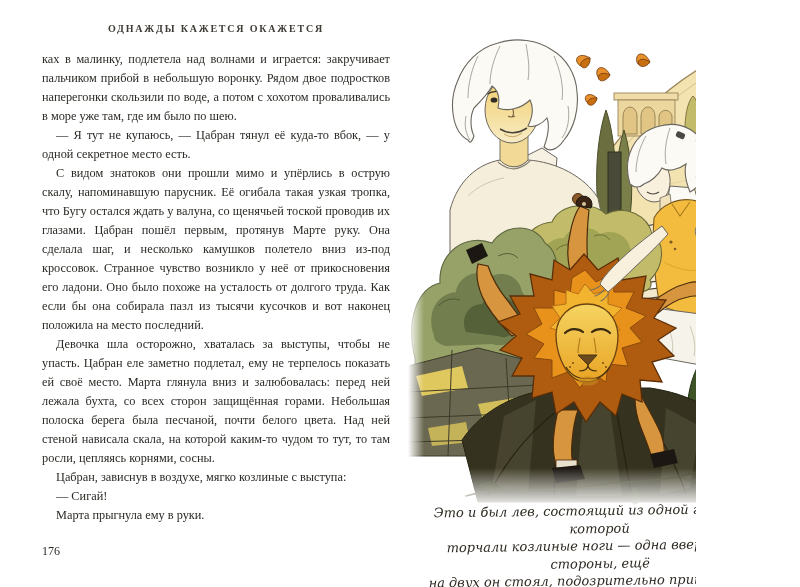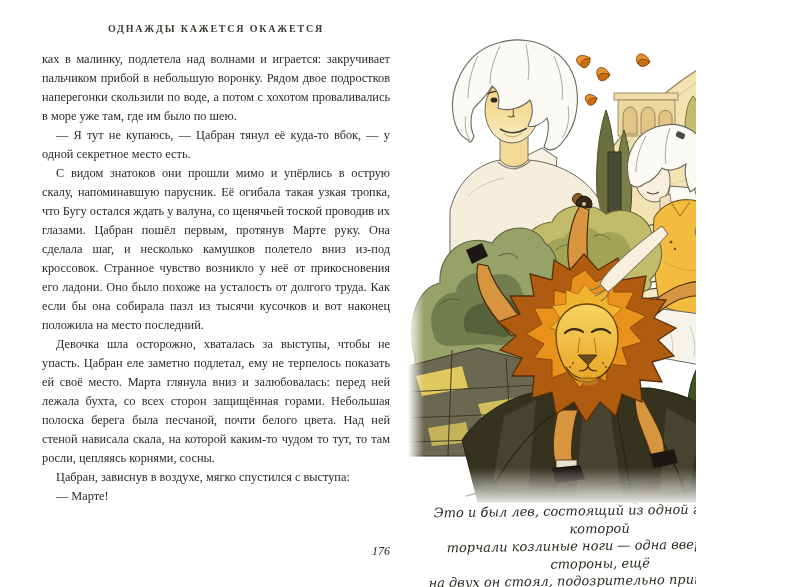--- a/index.html
+++ b/index.html
@@ -5,22 +5,22 @@
   html,body{margin:0;padding:0;background:#fff;}
   .stage{position:relative;width:696px;height:587px;background:var(--paper,#ffffff);overflow:hidden;
          font-family:"Liberation Serif",serif;}
   
   .running-header{position:absolute;left:42px;top:23px;width:348px;text-align:center;
     font-size:10px;font-weight:bold;letter-spacing:1.8px;color:var(--header-ink,#3e3b35);}
   .text-block{position:absolute;left:42px;top:50px;width:348px;
     font-size:12.3px;line-height:19px;color:var(--ink,#2c2a25);text-align:justify;}
   .text-block p{margin:0;}
   .text-block p.ind{text-indent:14px;}
-  .page-number{position:absolute;left:42px;top:544px;width:348px;text-align:right;
-    font-size:12px;color:var(--ink,#2c2a25);font-style:italic;}
+  .page-number{position:absolute;left:42px;top:544px;width:348px;text-align:left;
+    font-size:12px;color:var(--ink,#2c2a25);}
   
   .illustration{position:absolute;left:408px;top:36px;width:388px;height:472px;}
   .caption{position:absolute;left:420px;top:502px;width:360px;text-align:center;
     font-family:"DejaVu Serif",serif;font-style:italic;font-size:13px;line-height:17.5px;
     color:var(--caption-ink,#2e2a22);transform:rotate(-0.8deg);}
   
   .f-cream{fill:var(--cream-arch,#f1e0a8)}
   .s-arch{stroke:var(--arch-line,#9a845a)}
   .f-oliv{fill:var(--foliage-olive,#97a268)}
   .f-deep{fill:var(--foliage-deep,#3f5426)}
@@ -49,22 +49,23 @@
 
 <div class="stage">
 
   <div>
     <div class="running-header">ОДНАЖДЫ КАЖЕТСЯ ОКАЖЕТСЯ</div>
     <div class="text-block">
       <p class="para">ках в малинку, подлетела над волнами и играется: закручивает пальчиком прибой в небольшую воронку. Рядом двое подростков наперегонки скользили по воде, а потом с хохотом проваливались в море уже там, где им было по шею.</p>
       <p class="ind">— Я тут не купаюсь, — Цабран тянул её куда-то вбок, — у одной секретное место есть.</p>
       <p class="ind">С видом знатоков они прошли мимо и упёрлись в острую скалу, напоминавшую парусник. Её огибала такая узкая тропка, что Бугу остался ждать у валуна, со щенячьей тоской проводив их глазами. Цабран пошёл первым, протянув Марте руку. Она сделала шаг, и несколько камушков полетело вниз из-под кроссовок. Странное чувство возникло у неё от прикосновения его ладони. Оно было похоже на усталость от долгого труда. Как если бы она собирала пазл из тысячи кусочков и вот наконец положила на место последний.</p>
       <p class="ind">Девочка шла осторожно, хваталась за выступы, чтобы не упасть. Цабран еле заметно подлетал, ему не терпелось показать ей своё место. Марта глянула вниз и залюбовалась: перед ней лежала бухта, со всех сторон защищённая горами. Небольшая полоска берега была песчаной, почти белого цвета. Над ней стеной нависала скала, на которой каким-то чудом то тут, то там росли, цепляясь корнями, сосны.</p>
-      <p class="ind">Цабран, зависнув в воздухе, мягко спустился с выступа:</p>
-      <p class="ind">— Марте!</p>
+      <p class="ind">Цабран, зависнув в воздухе, мягко козлиные с выступа:</p>
+      <p class="ind">— Сигай!</p>
+      <p class="ind">Марта прыгнула ему в руки.</p>
     </div>
     <div class="page-number">176</div>
   </div>
 
   <div>
 
     <svg class="illustration" viewBox="0 0 388 472" xmlns="http://www.w3.org/2000/svg">
       <defs>
         <linearGradient id="skinGrad" x1="0" y1="0" x2="0" y2="1">
           <stop offset="0" stop-color="#f1cd6b"></stop>

